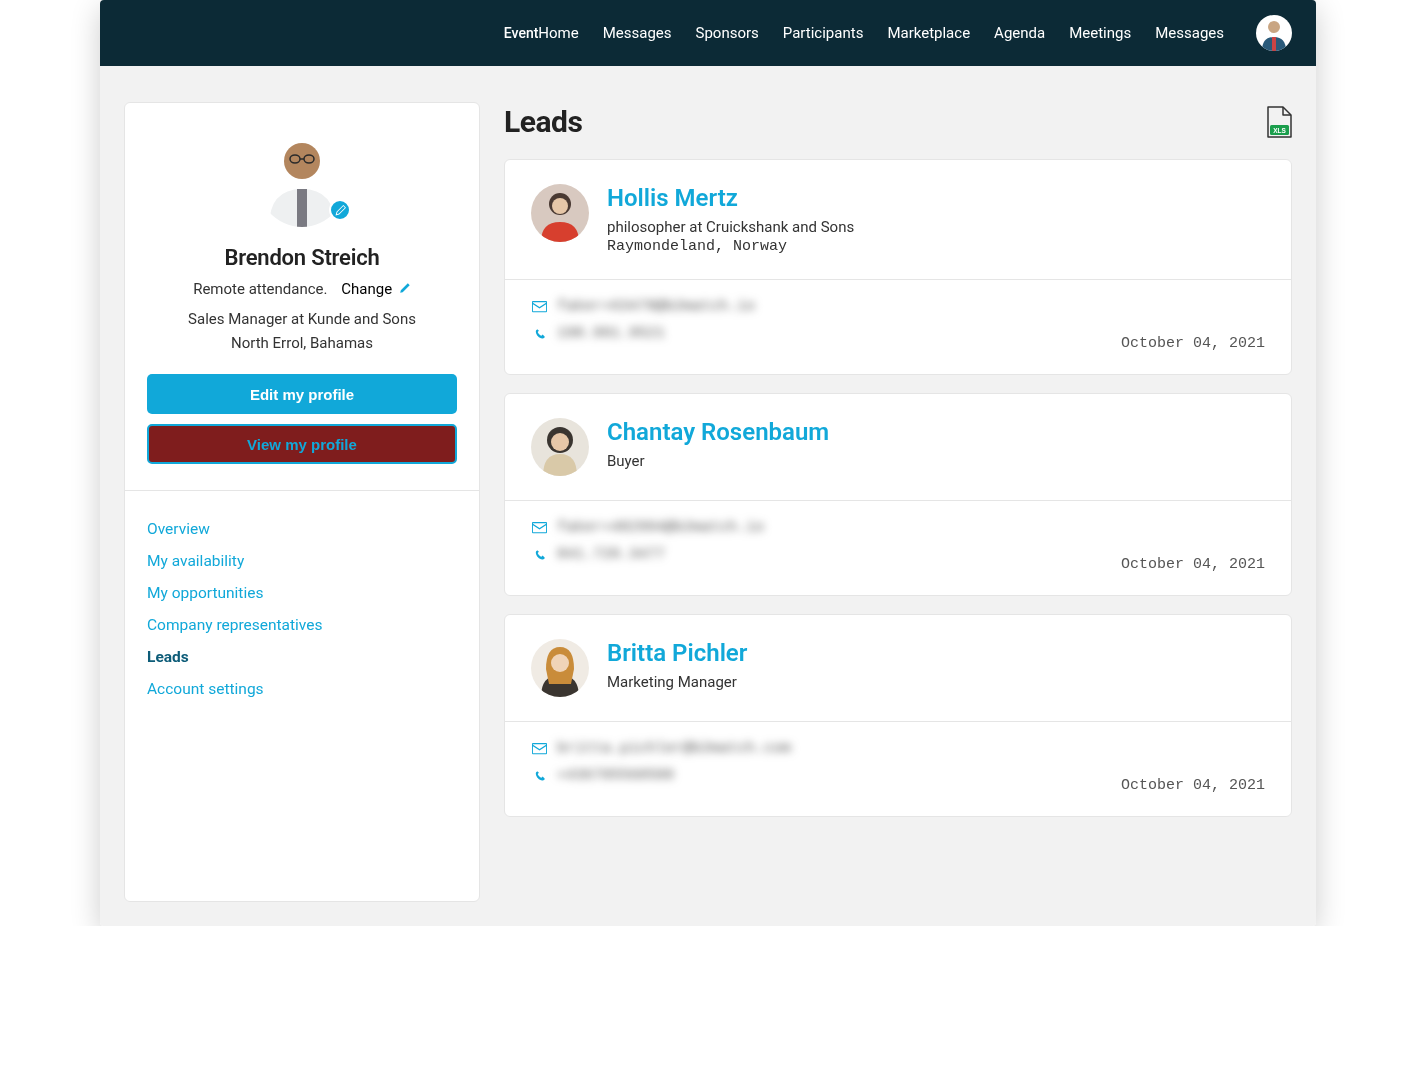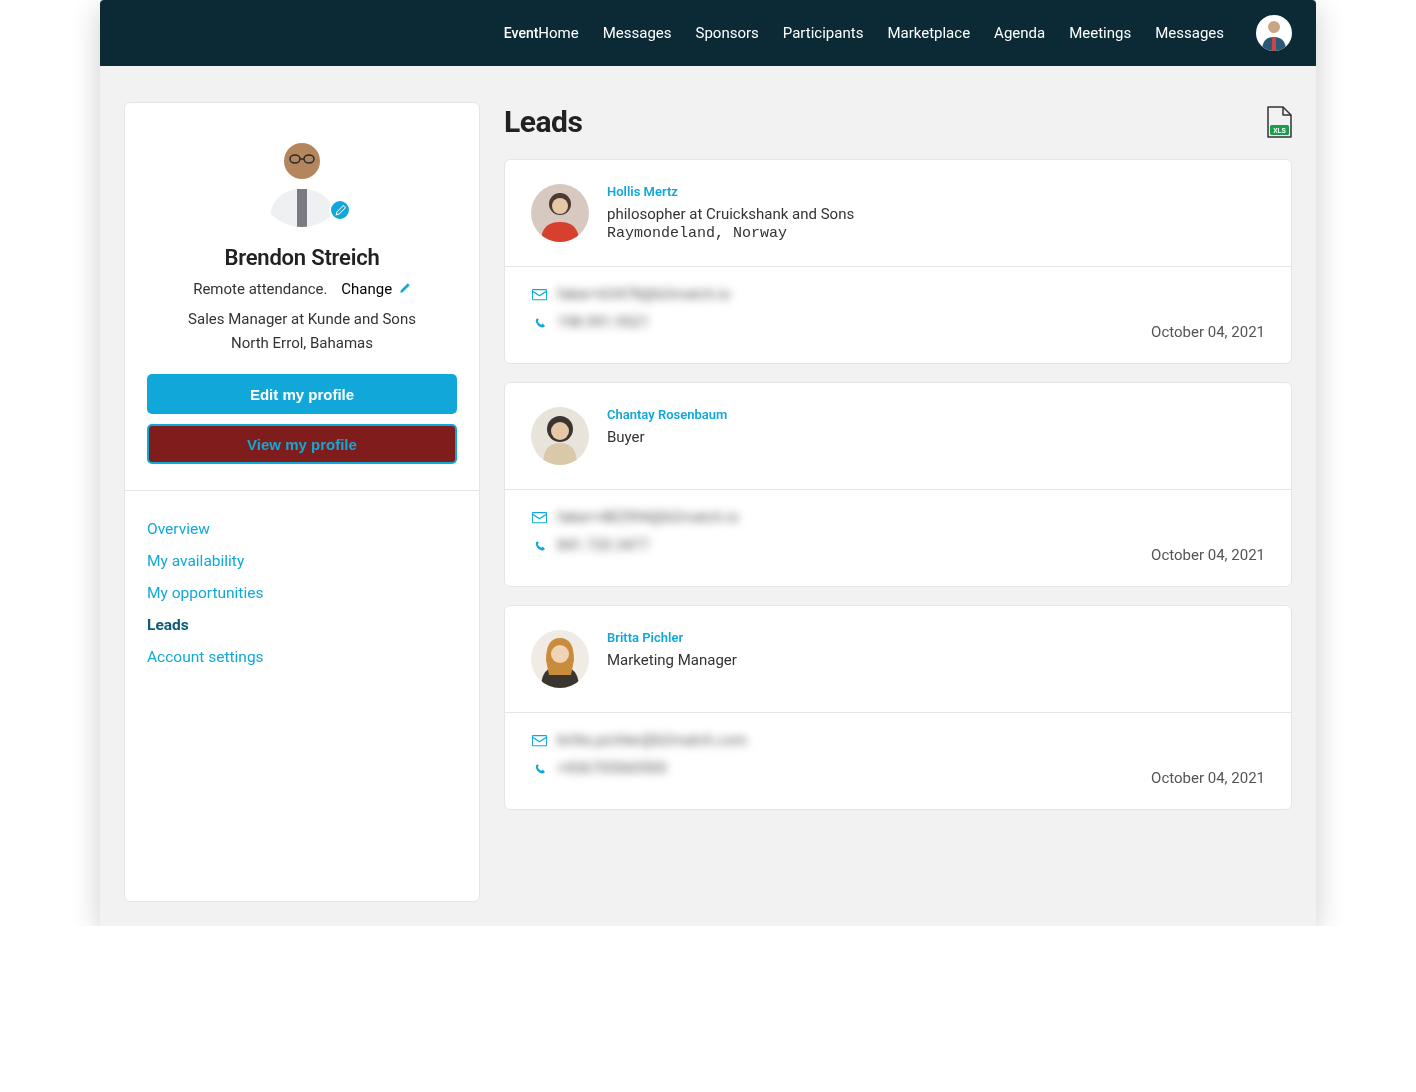--- a/index.html
+++ b/index.html
@@ -38,25 +38,25 @@
   
   .content { flex: 1; }
   .content-header { display: flex; justify-content: space-between; align-items: center; margin-bottom: 20px; padding-top: 2px;}
   .page-title { font-size: 30px; font-weight: 700; color: #222; letter-spacing: -0.5px;}
   .xls-icon { width: 26px; height: 32px; cursor:pointer; }
 
   .lead-card { background:#fff; border: 1px solid #e5e5e5; border-radius: 6px; margin-bottom: 18px; }
   .lead-top { display:flex; padding: 24px 26px 24px; gap: 18px; align-items:flex-start; }
   .lead-avatar { width: 58px; height: 58px; border-radius: 50%; flex-shrink:0; overflow:hidden; display:flex; align-items:center; justify-content:center; }
   .lead-info { }
-  .lead-name { color: #11a8d9; font-size: 13px; font-weight: 600; cursor: pointer; }
+  .lead-name { color: #11a8d9; font-size: 24px; font-weight: 600; cursor: pointer; }
   .lead-sub { color: #333; font-size: 15px; margin-top: 6px; }
   .lead-loc { color: #333; font-size: 15px; margin-top: 2px; font-family: Liberation Mono, monospace; }
   .lead-divider { border: none; border-top: 1px solid #e5e5e5; }
-  .lead-bottom { padding: 18px 26px 22px; position:relative; }
+  .lead-bottom { padding: 18px 26px 22px; position:relative;font-family:Liberation Mono, monospace; }
   .contact-row { display:flex; align-items:center; gap: 10px; margin-bottom: 10px; }
   .contact-row .ci { width: 16px; color: #11a8d9; flex-shrink:0; display:flex; align-items:center; justify-content:center;}
   .contact-row .ci svg { width:15px; height:13px; fill:#11a8d9; }
   .blurred { filter: blur(4px); color: #555; font-size: 15px; }
   .lead-date { position: absolute; right: 26px; bottom: 22px; color: #555; font-size: 15px; }
 </style>
 </head>
 <body>
 
 <div class="app-frame">
@@ -116,20 +116,21 @@
         <div class="profile-sub">Sales Manager at Kunde and Sons</div>
         <div class="profile-loc">North Errol, Bahamas</div>
         <button class="btn btn-primary">Edit my profile</button>
         <button class="btn btn-outline">View my profile</button>
       </div>
       <hr class="divider">
       <div class="side-menu">
         <a class="side-link">Overview</a>
         <a class="side-link">My availability</a>
         <a class="side-link">My opportunities</a>
+        <a class="side-link">Company representatives</a>
         <a class="side-link active">Leads</a>
         <a class="side-link">Account settings</a>
       </div>
     </div>
 
     <div class="content">
       <div class="content-header">
         <h1 class="page-title">Leads</h1>
         <div class="xls-icon">
           <svg viewBox="0 0 26 32">

